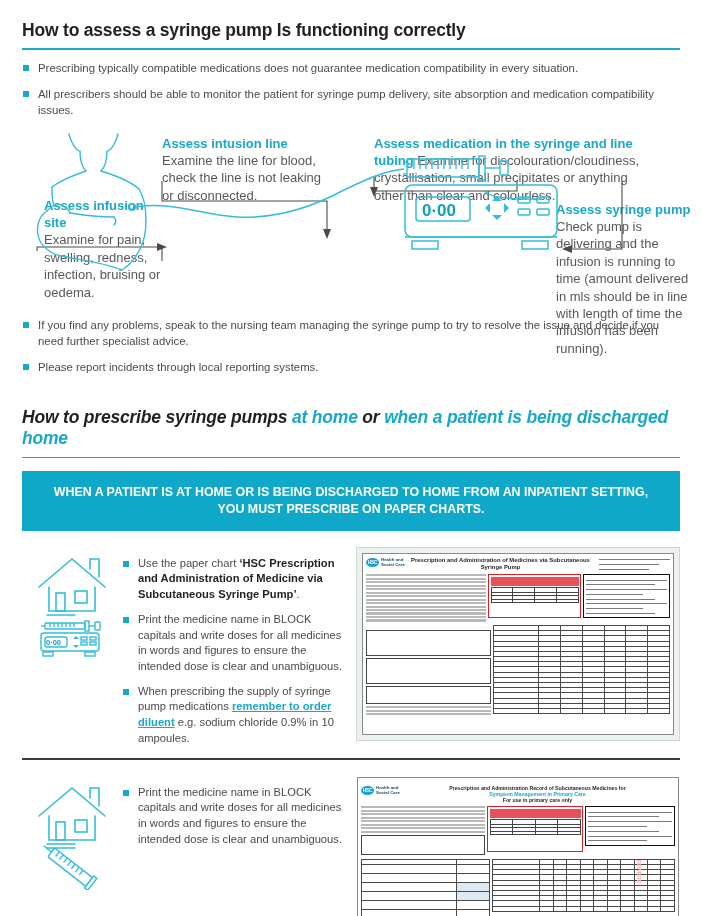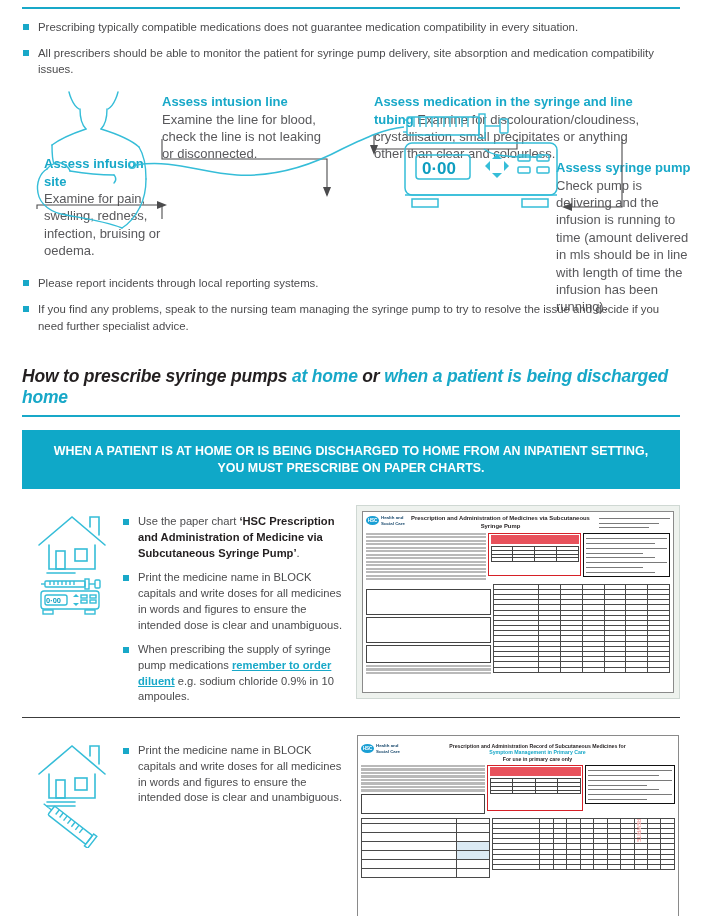--- a/index.html
+++ b/index.html
@@ -133,20 +133,21 @@
     writing-mode: vertical-rl; left:1px; top:0;
   }
   .bigbox { border:0.7px solid #444; height:26px; margin-bottom:2px; }
   .redlbl { font-size:3.6px; color:#d62027; font-weight:bold; line-height:1.2; }
 </style>
 </head>
 <body>
 
 <div class="page">
 
+  <h1 class="sec-title">How to assess a syringe pump Is functioning correctly</h1>
   <div class="rule-teal"></div>
 
   <ul class="bl">
     <li>Prescribing typically compatible medications does not guarantee medication compatibility in every situation.</li>
     <li>All prescribers should be able to monitor the patient for syringe pump delivery, site absorption and medication compatibility issues.</li>
   </ul>
 
   <div class="diagram">
 
     <div class="callout c-infline">
@@ -241,22 +242,22 @@
         <path d="M470,72 l5,-5 l5,5 z" fill="#35bdd8" stroke="none"></path>
         <path d="M470,86 l5,5 l5,-5 z" fill="#35bdd8" stroke="none"></path>
         <path d="M463,79 l5,-5 l0,10 z" fill="#35bdd8" stroke="none"></path>
         <path d="M487,79 l-5,-5 l0,10 z" fill="#35bdd8" stroke="none"></path>
       </g>
       <text x="400" y="87" font-family="'Liberation Sans', sans-serif" font-size="17" font-weight="bold" fill="#0f9ec0">0·00</text>
     </svg>
   </div>
 
   <ul class="bl">
+    <li>If you find any problems, speak to the nursing team managing the syringe pump to try to resolve the issue and decide if you need further specialist advice.</li>
     <li>Please report incidents through local reporting systems.</li>
-    <li>If you find any problems, speak to the nursing team managing the syringe pump to try to resolve the issue and decide if you need further specialist advice.</li>
   </ul>
 
   <h1 class="sec-title" style="margin-top:32px;font-style:italic;">
     <span>How to prescribe syringe pumps </span><span class="teal">at home</span><span> or </span><span class="teal">when a patient is being discharged home</span>
   </h1>
   <div class="rule-teal"></div>
 
   <div class="banner">WHEN A PATIENT IS AT HOME OR IS BEING DISCHARGED TO HOME FROM AN INPATIENT SETTING, YOU MUST PRESCRIBE ON PAPER CHARTS.</div>
 
   <div class="block">

